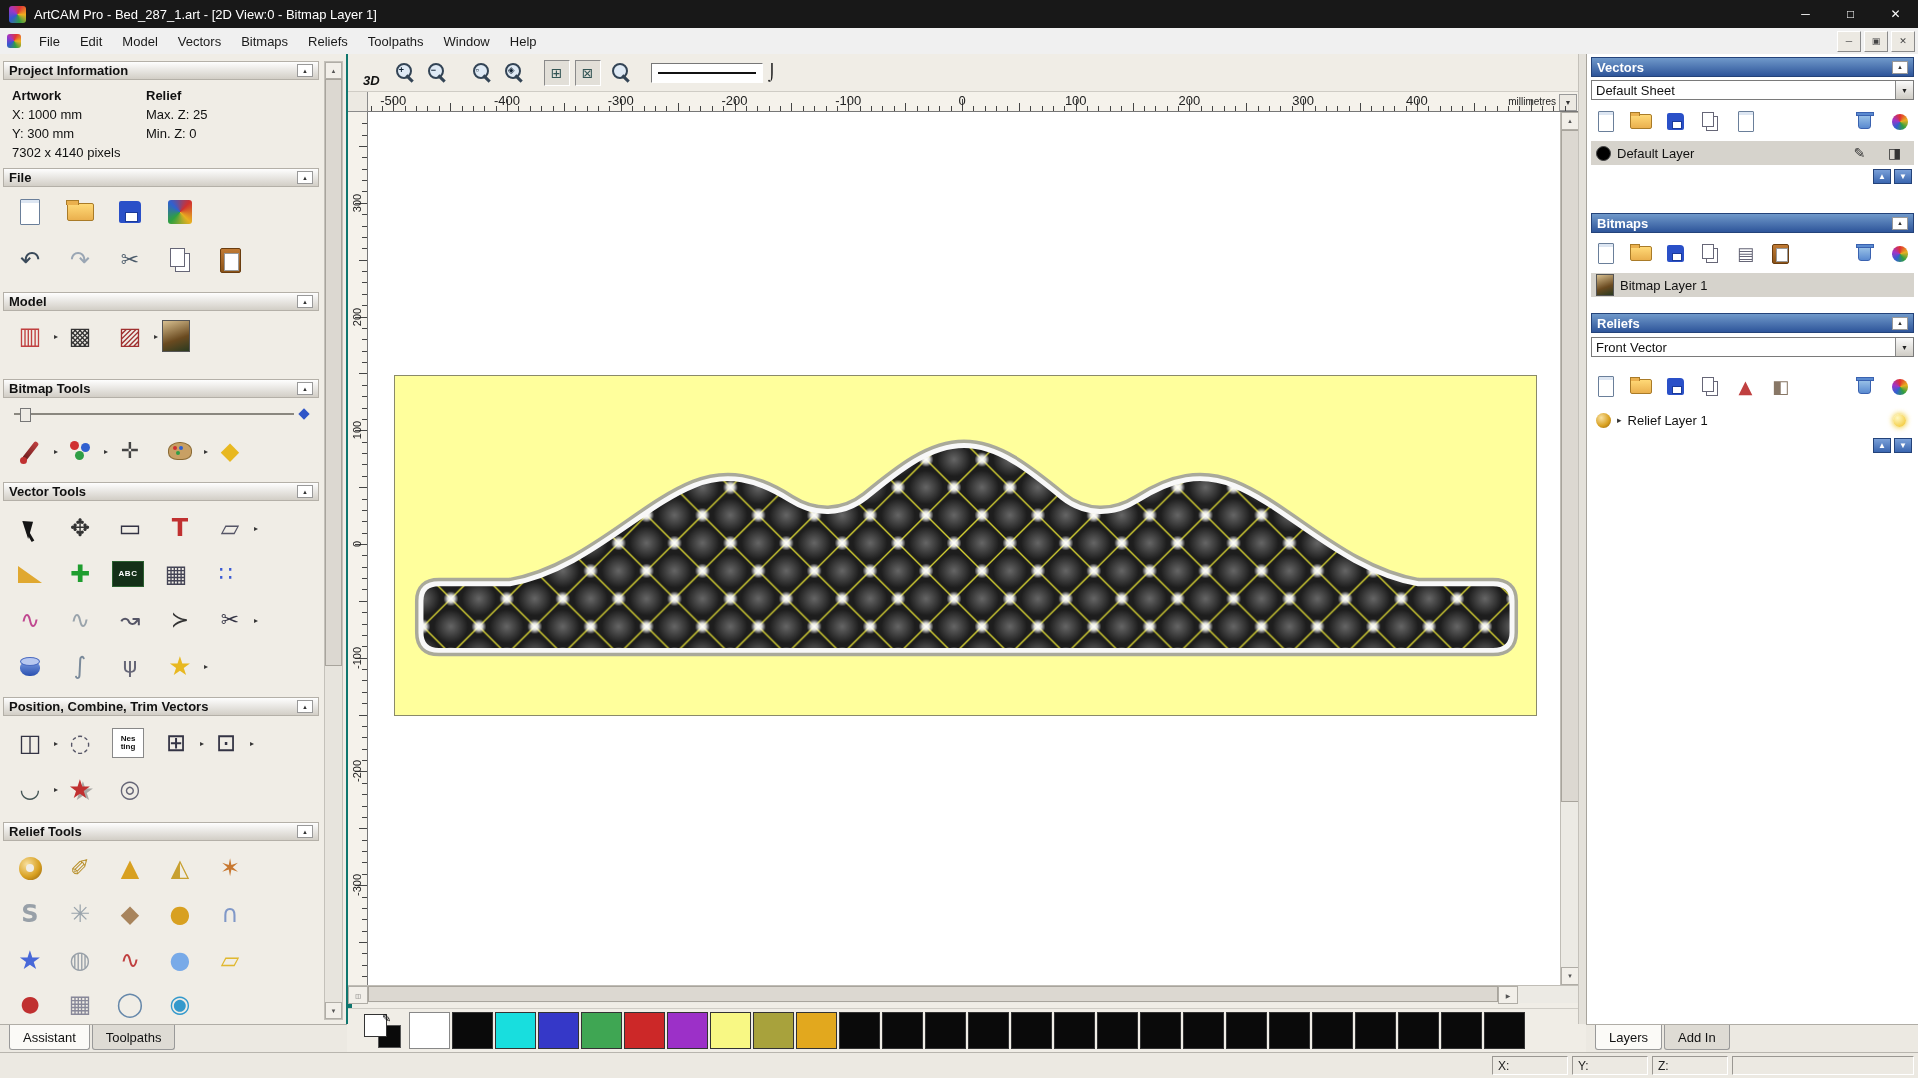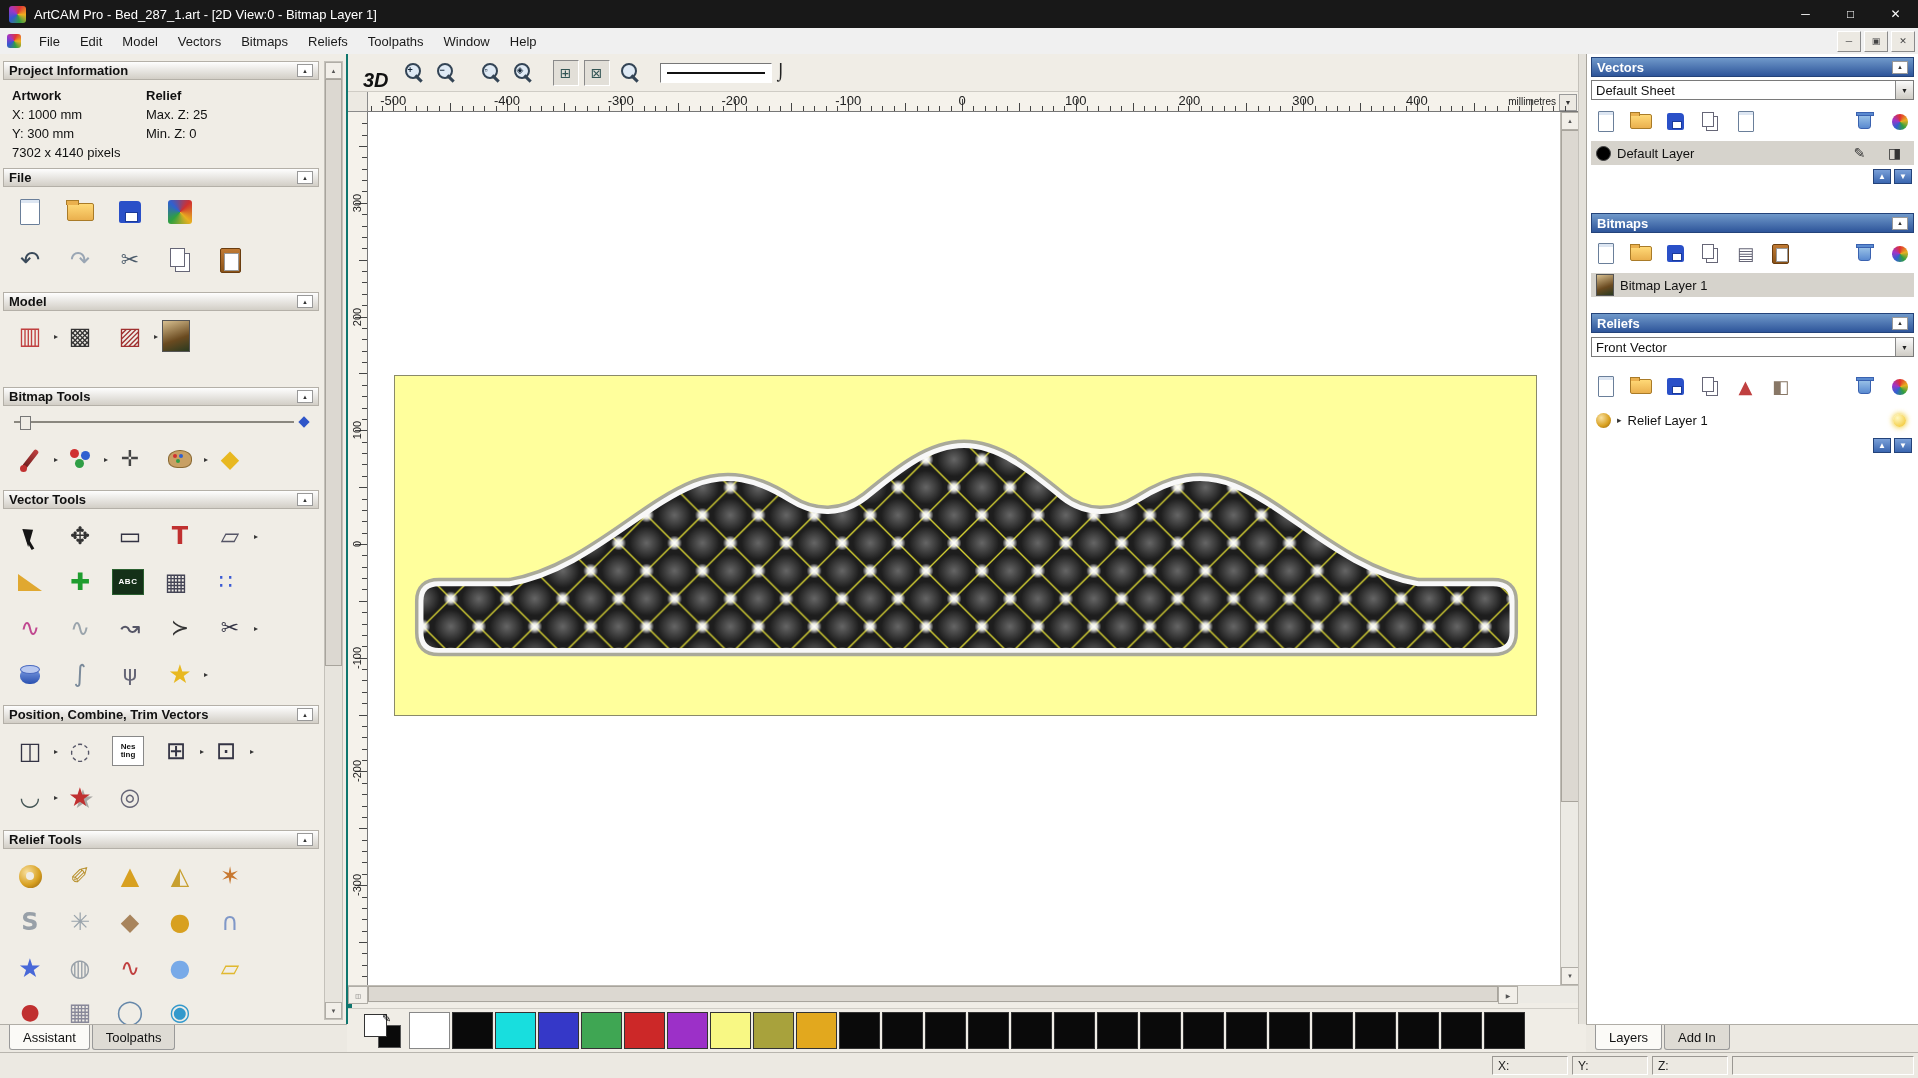--- a/index.html
+++ b/index.html
@@ -123,21 +123,21 @@
   .rp-icons .ic-copy::before{left:5px;top:4px;width:10px;height:13px;box-shadow:4px 4px 0 -1px #fff,4px 4px 0 0 #667;}
   .rp-icons .ic-paste::before{width:15px;height:18px;}
   .rp-icons .ic-paste::after{top:8px;left:9px;width:10px;height:12px;}
   .rp-icons .ic-trash::before{width:11px;height:13px;}
   .rp-icons .ic-trash::after{top:4px;left:5px;width:16px;height:2px;}
   .rp-icons .ic-star-col::before{width:16px;height:16px;}
 
   
   #ctoolbar{position:absolute;left:348px;top:54px;width:1230px;height:38px;background:#f0ede6;
             border-bottom:1px solid #cfccc5;display:flex;align-items:center;gap:5px;padding-left:10px;box-sizing:border-box;}
-  .ct-text{font-weight:bold;font-style:italic;font-size:20px;padding:2px 5px;margin-top:16px;}
+  .ct-text{font-weight:bold;font-style:italic;font-size:13px;padding:2px 5px;margin-top:16px;}
   .ct-sep{width:8px;height:1px;}
   .ct-toggle{width:24px;height:24px;background:#e2dfd8;border:1px solid;border-color:#8a8a8a #fff #fff #8a8a8a;
              display:flex;align-items:center;justify-content:center;font-size:14px;color:#355;}
   .ic-mag{width:27px;height:27px;}
   .ic-mag::before{content:"";position:absolute;top:4px;left:6px;width:12px;height:12px;border:2px solid #345;
                   border-radius:50%;background:#dfeaf5;}
   .ic-mag::after{content:"";position:absolute;bottom:3px;right:6px;width:3px;height:9px;background:#345;transform:rotate(-45deg);}
   .ic-mag .sub{position:absolute;top:6px;left:9px;font-size:9px;font-weight:bold;color:#123;}
   .ct-line{width:110px;height:18px;background:#fff;border:1px solid;border-color:#777 #fff #fff #777;position:relative;}
   .ct-line::before{content:"";position:absolute;left:6px;right:6px;top:8px;height:2px;background:#111;}
@@ -307,21 +307,21 @@
           <div class="icon ">
             <span class="g" style="color: rgb(51, 51, 51); font-size: 24px;">▩</span>
           </div>
           <div class="icon ">
             <span class="g" style="color: rgb(160, 48, 48); font-size: 24px;">▨</span>
             <span class="drop-arrow">▸</span>
           </div>
           <div class="icon ic-pic"></div>
         </div>
 
-      <div class="lp-header" style="margin-top:32px">
+      <div class="lp-header" style="margin-top:24px">
         <span>Bitmap Tools</span>
         <button class="hdr-btn">▲</button>
       </div>
       <div class="slider">
         <div class="track"></div>
         <div class="thumb"></div>
         <div class="end-dot"></div>
       </div>
       <div class="icon-row" style="margin-top:12px">
           <div class="icon ic-brush">

